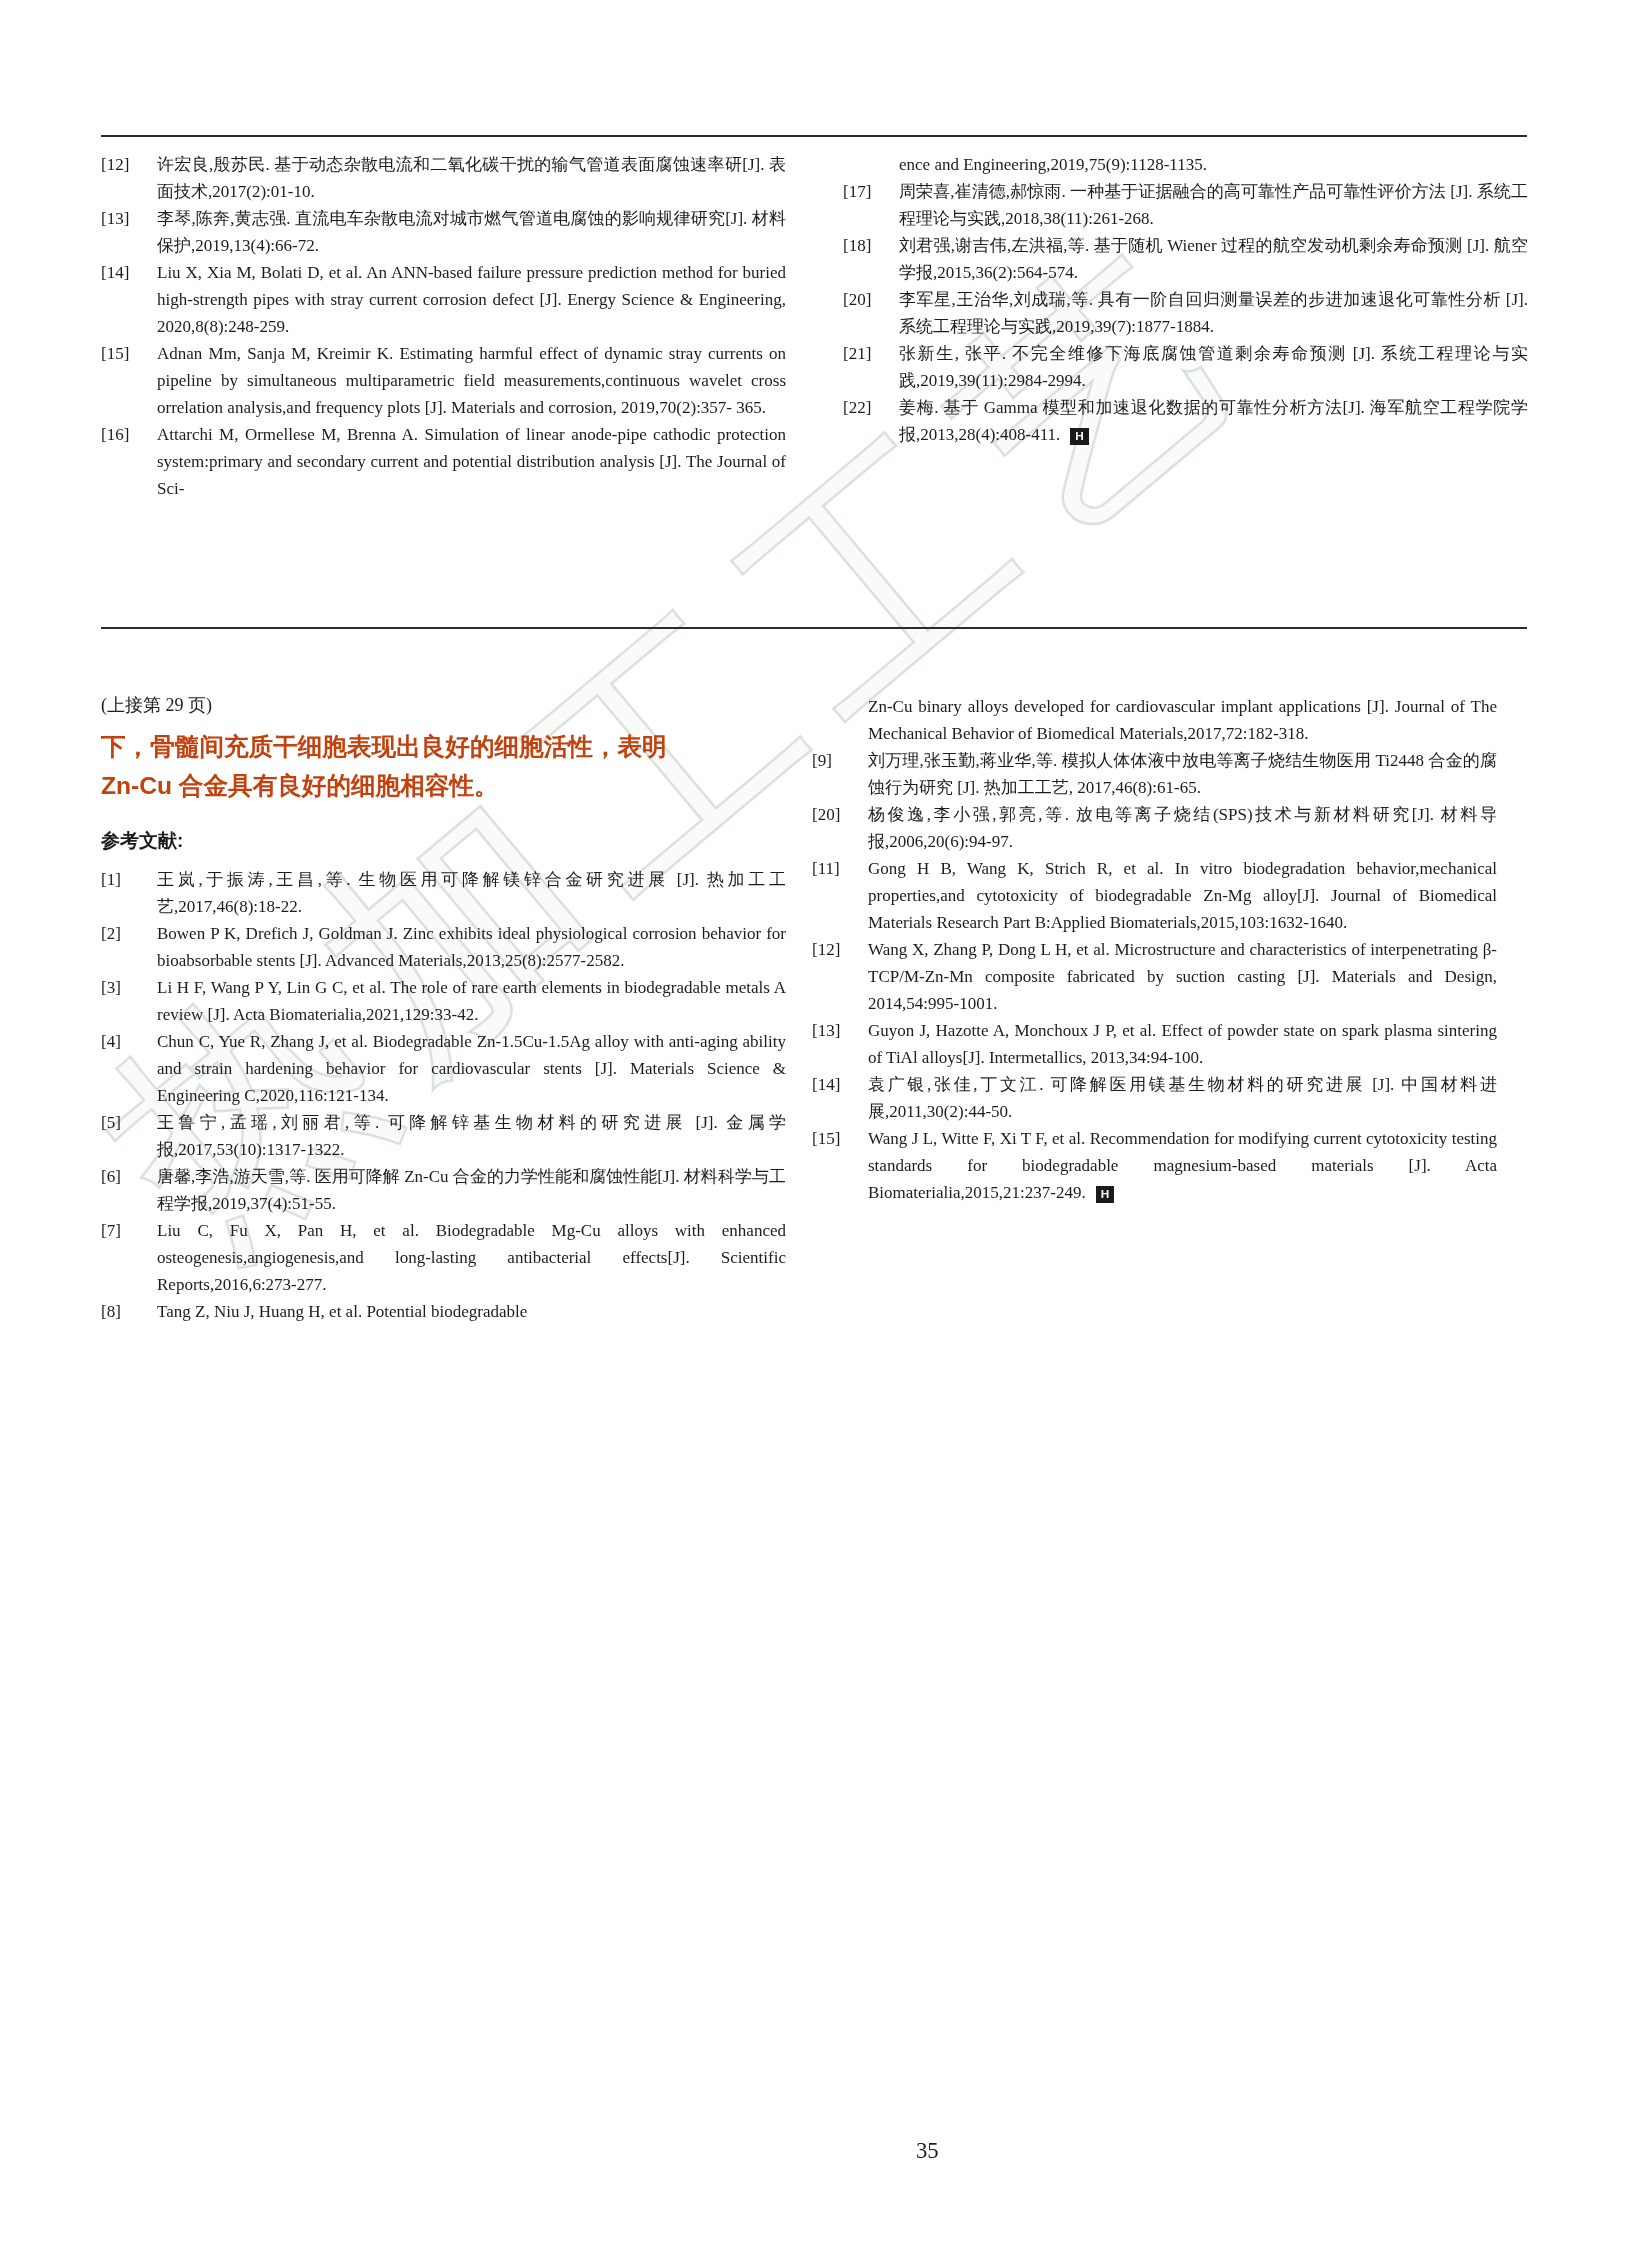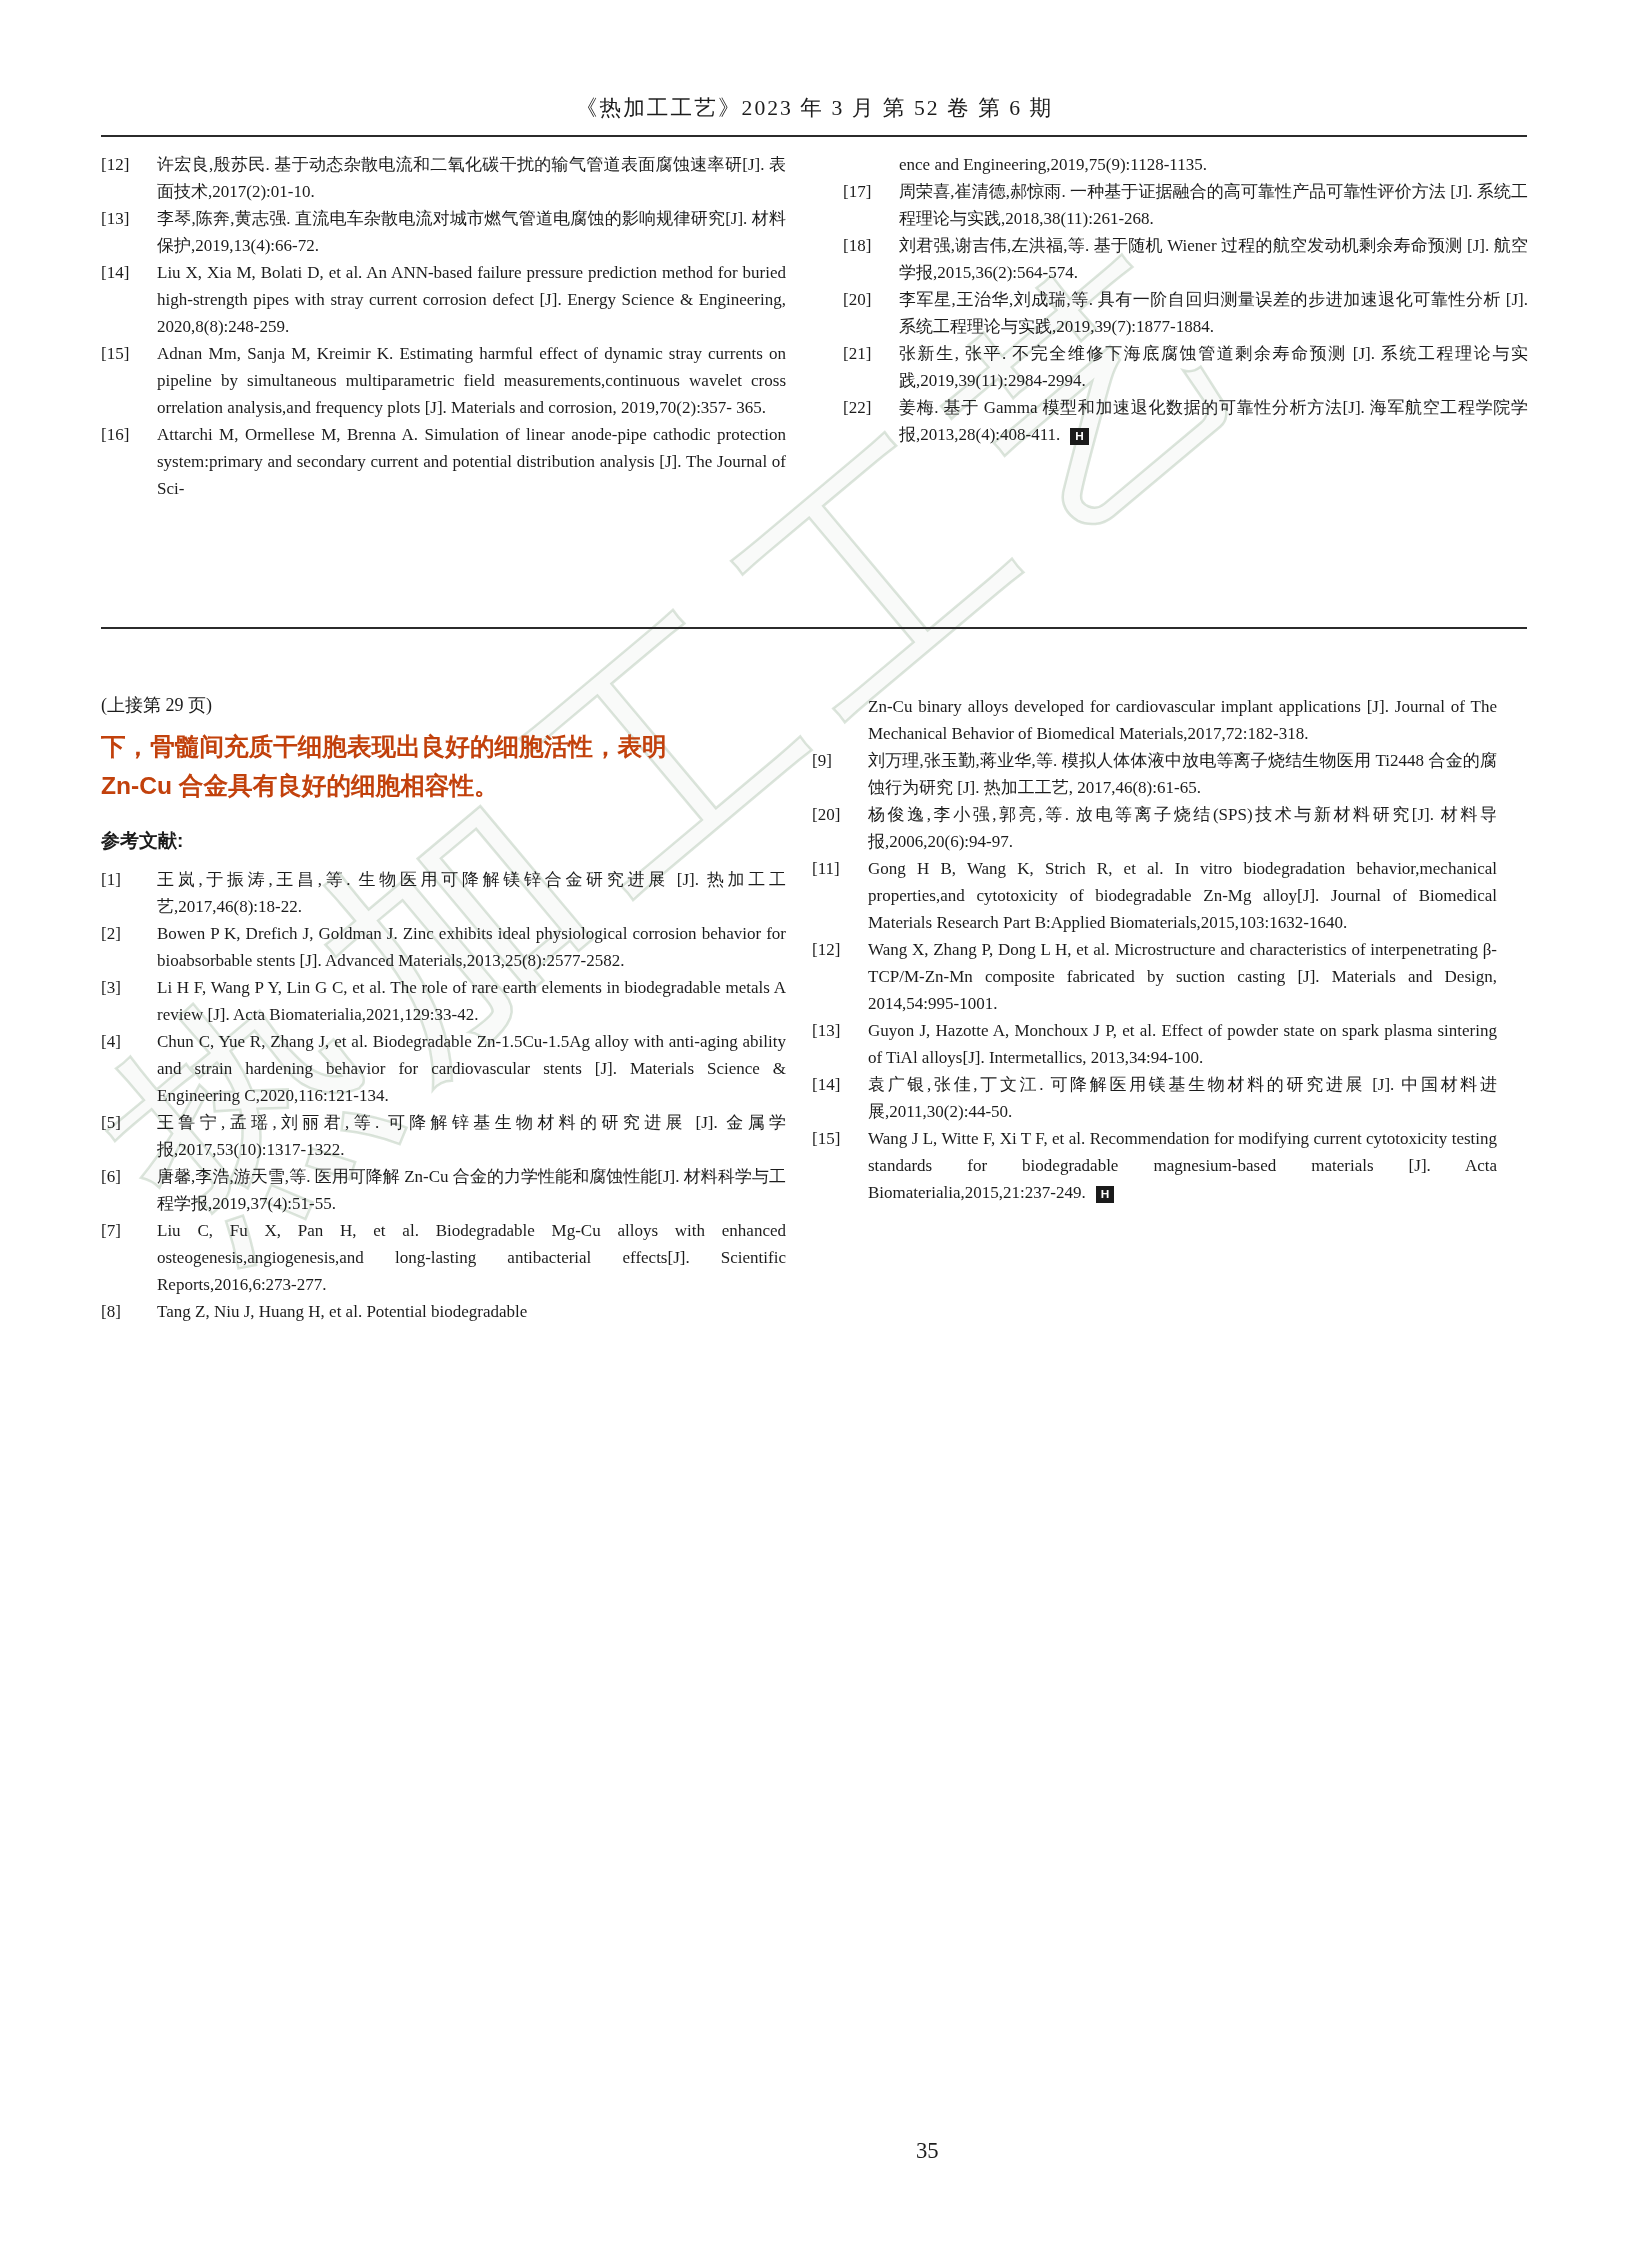--- a/index.html
+++ b/index.html
@@ -80,21 +80,20 @@
     font-size:22.7px;z-index:2;
   }
 </style>
 </head>
 <body>
 
 <div class="page">
 
   <div class="watermark">热加工工艺</div>
 
-  <div class="header-text">《热加工工艺》2023 年 3 月 第 52 卷 第 6 期</div>
   <div class="header-rule"></div>
 
   <section class="refs-top">
     <div class="col" id="top-left-refs">
         <div class="ref">
           <span class="ref-label">[12]</span>
           <span class="ref-text">许宏良,殷苏民. 基于动态杂散电流和二氧化碳干扰的输气管道表面腐蚀速率研[J]. 表面技术,2017(2):01-10.</span>
         </div>
         <div class="ref">
           <span class="ref-label">[13]</span>

